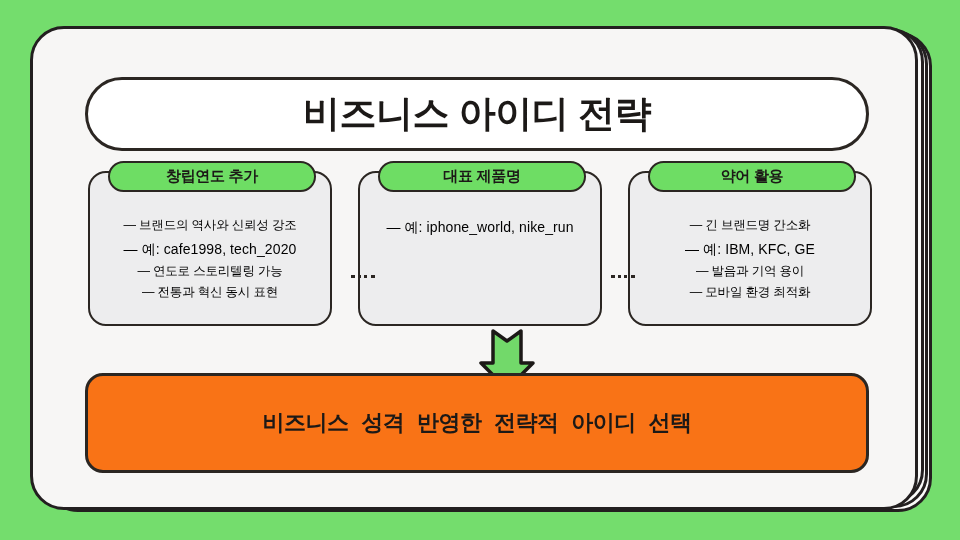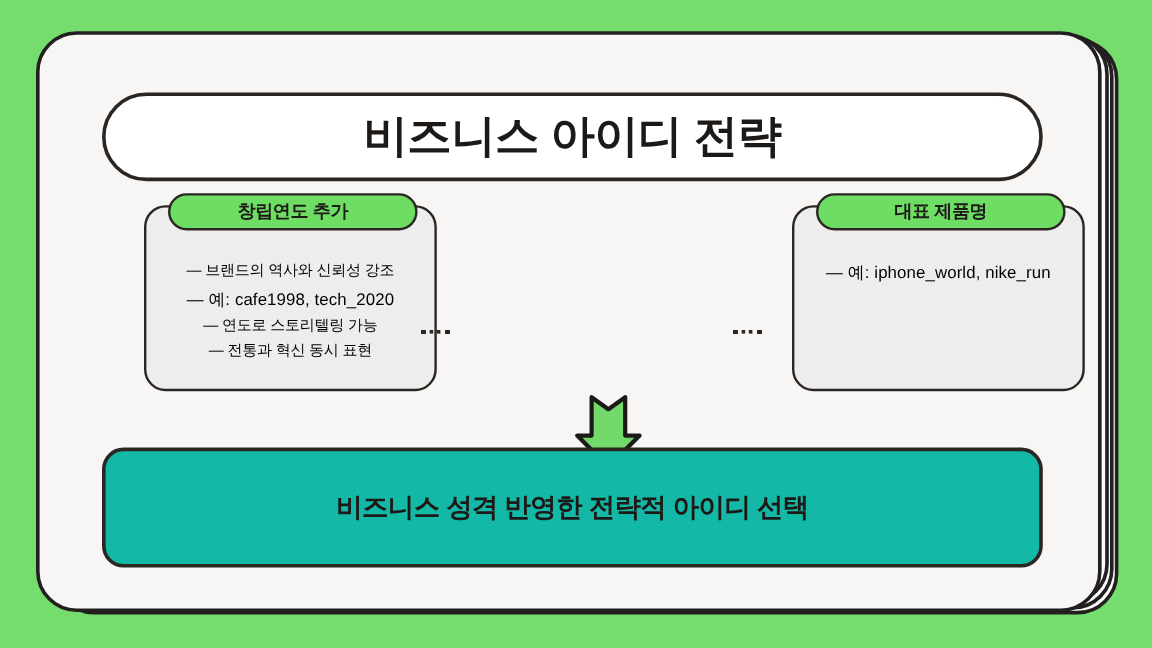--- a/index.html
+++ b/index.html
@@ -65,21 +65,21 @@
     font-size: 37px;
     font-weight: 700;
     color: #1c1917;
     letter-spacing: -0.5px;
     white-space: nowrap;
   }
 
   
   .columns {
     position: absolute;
-    left: 68px;
+    left: 36px;
     top: 142px;
     width: 784px;
     height: 168px;
     display: flex;
     justify-content: space-between;
     align-items: flex-start;
     padding-left: 19px;
   }
 
   .col {
@@ -154,27 +154,28 @@
     height: 62px;
   }
 
   
   .banner {
     position: absolute;
     left: 52px;
     top: 344px;
     width: 784px;
     height: 100px;
-    background: #14b8a6;
+    background: #f97316;
     border: 3.5px solid #2b2622;
     border-radius: 18px;
     box-sizing: border-box;
     display: flex;
     align-items: center;
     justify-content: center;
+    font-family: Liberation Mono, monospace;
   }
   .banner-text {
     font-size: 22px;
     font-weight: 700;
     color: #1c1917;
     letter-spacing: -0.5px;
     white-space: nowrap;
   }
 </style>
 </head>
@@ -208,20 +209,31 @@
 
       <div class="col">
         <div class="col-head">
           <span class="col-head-text">대표 제품명</span>
         </div>
         <ul class="col-list">
           <li class="example">— 예: iphone_world, nike_run</li>
         </ul>
       </div>
 
+      <div class="col">
+        <div class="col-head">
+          <span class="col-head-text">약어 활용</span>
+        </div>
+        <ul class="col-list">
+          <li>— 긴 브랜드명 간소화</li>
+          <li class="example">— 예: IBM, KFC, GE</li>
+          <li>— 발음과 기억 용이</li>
+          <li>— 모바일 환경 최적화</li>
+        </ul>
+      </div>
 
     </div>
 
     <div class="connector c1"></div>
     <div class="connector c2"></div>
 
     <div class="arrow">
       <svg viewBox="0 0 56 62" width="56" height="62" aria-hidden="true">
         <path d="M14 2 L28 12 L42 2 L42 34 L54 34 L28 60 L2 34 L14 34 Z" fill="#72d96a" stroke="#1c1917" stroke-width="3.5" stroke-linejoin="round"></path>
       </svg>

